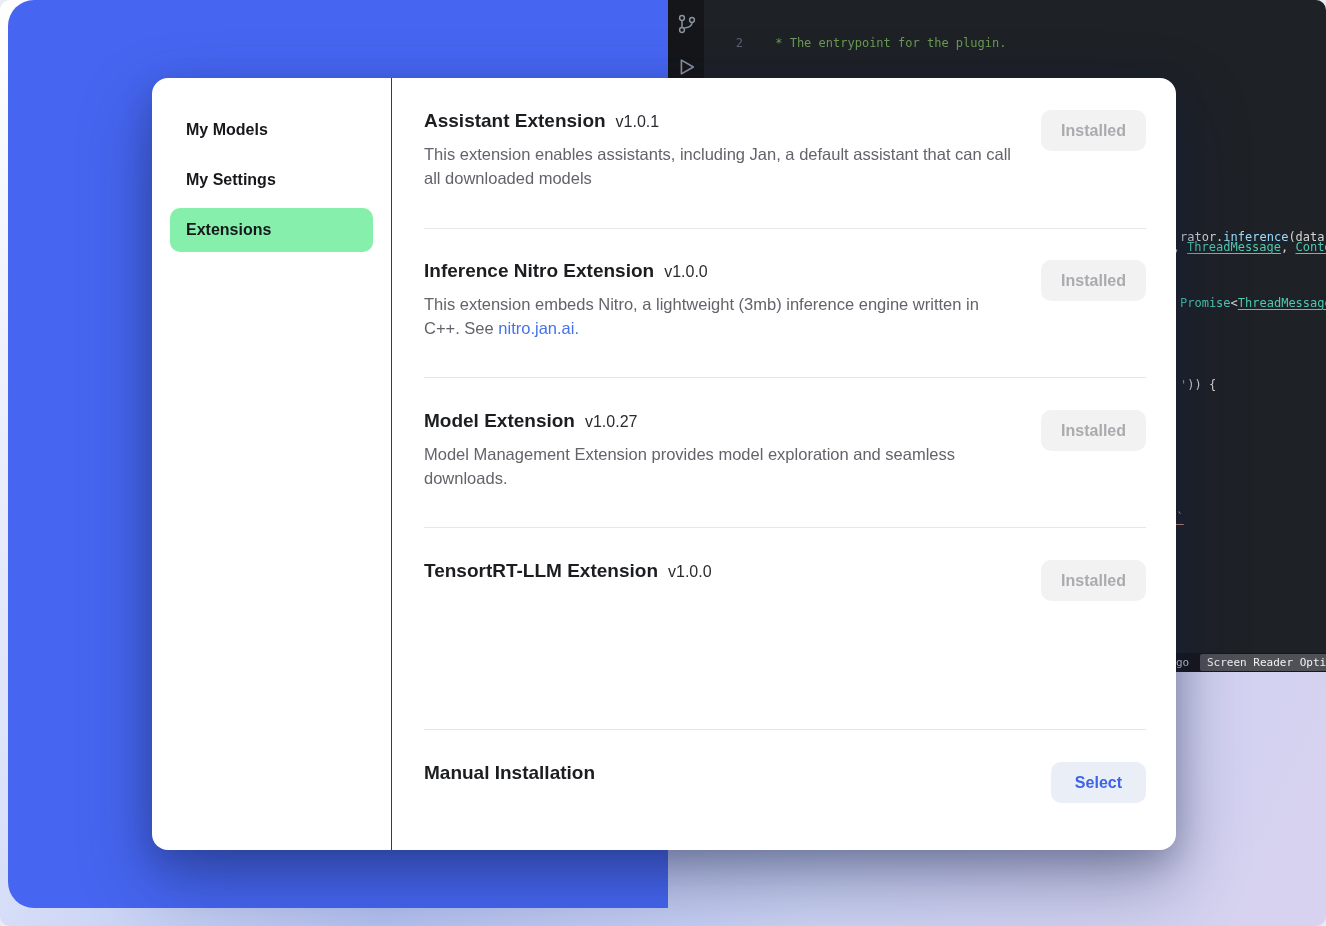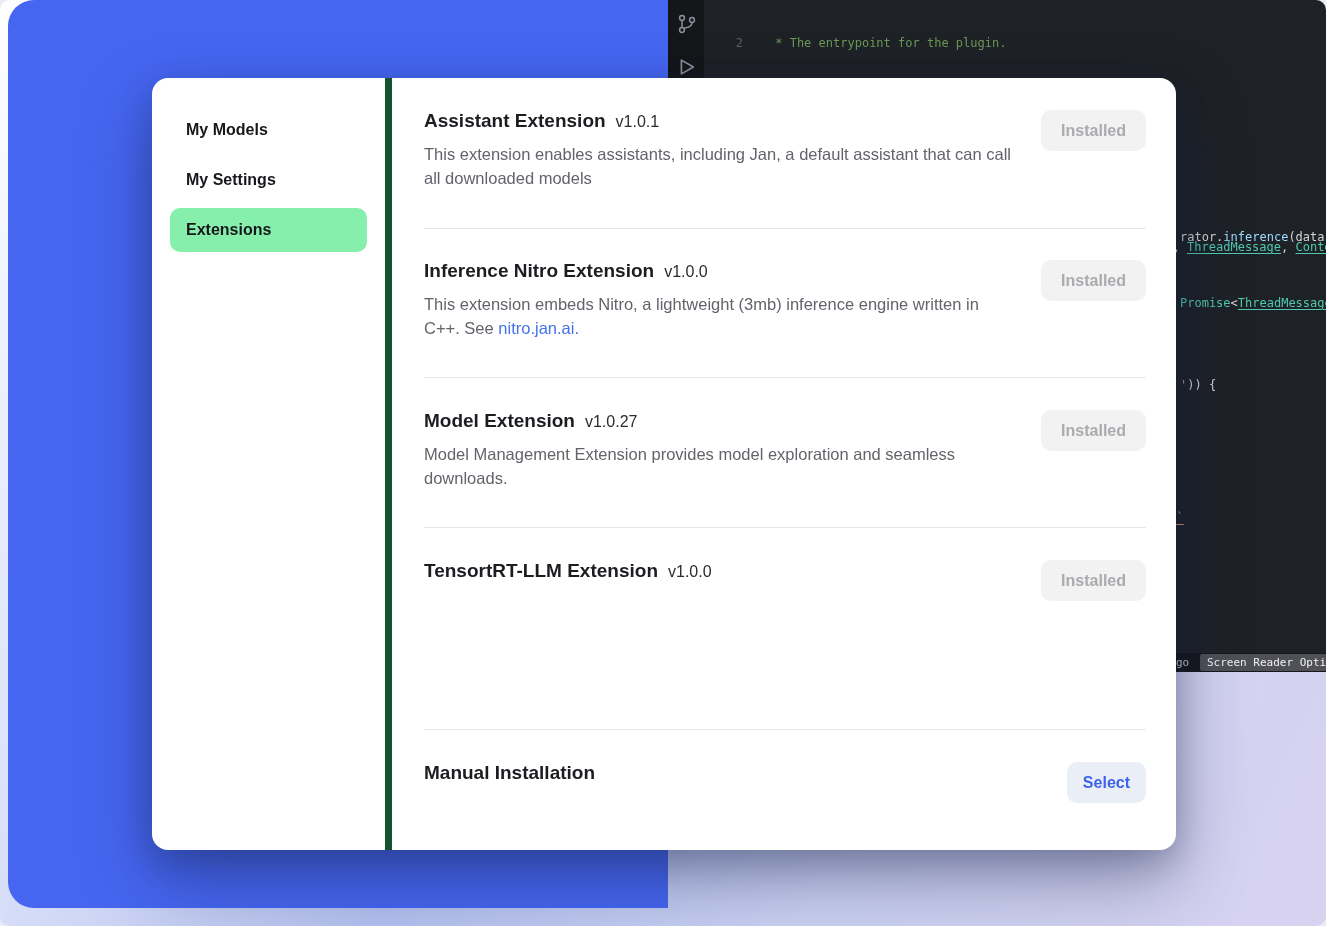--- a/index.html
+++ b/index.html
@@ -53,21 +53,21 @@
   }
 
   
   .modal {
     position:absolute; left:152px; top:78px; width:1024px; height:772px;
     background:#ffffff; border-radius:16px;
     box-shadow:0 30px 70px rgba(20,30,70,.40), 0 10px 30px rgba(20,30,70,.22);
   }
   .modal-sidebar {
     position:absolute; left:0; top:0; width:240px; height:100%;
-    border-right:7px solid #14532d; padding:30px 18px;
+    border-right:1px solid #14532d; padding:30px 18px;
   }
   .nav-item {
     height:44px; display:flex; align-items:center; padding:0 16px;
     border-radius:10px; font-weight:700; font-size:16px; color:#17181b;
     margin-bottom:6px; cursor:pointer;
   }
   .nav-item.active { background:#86efac; }
 
   .modal-content { position:absolute; left:272px; top:0; width:722px; height:100%; }
   .divider { position:absolute; left:0; width:722px; border-top:1px solid #e7e7eb; }
@@ -79,21 +79,21 @@
   .sec-title-row { display:flex; align-items:baseline; }
   .sec-title { font-size:19px; font-weight:700; color:#1c1d21; }
   .sec-version { font-size:16px; font-weight:400; color:#2b2c30; margin-left:10px; }
   .sec-desc { margin-top:10px; font-size:16.5px; line-height:24px; color:#63646b; }
   .link { color:#4472ea; text-decoration:none; cursor:pointer; }
   .btn {
     border:none; border-radius:10px; font-weight:600; font-size:16px;
     height:41px; padding:0 20px; font-family:inherit; flex:none; cursor:default;
   }
   .btn-installed { background:#f2f2f3; color:#ababaf; }
-  .btn-select { background:#eaeef7; color:#3d63e8; padding:0 16px; cursor:pointer; }
+  .btn-select { background:#eaeef7; color:#3d63e8; padding:0 24px; cursor:pointer; }
 </style>
 </head>
 <body>
 
 <div class="screen">
 
   <div class="blue-panel"></div>
 
   <div class="editor">
     <div class="activitybar">

